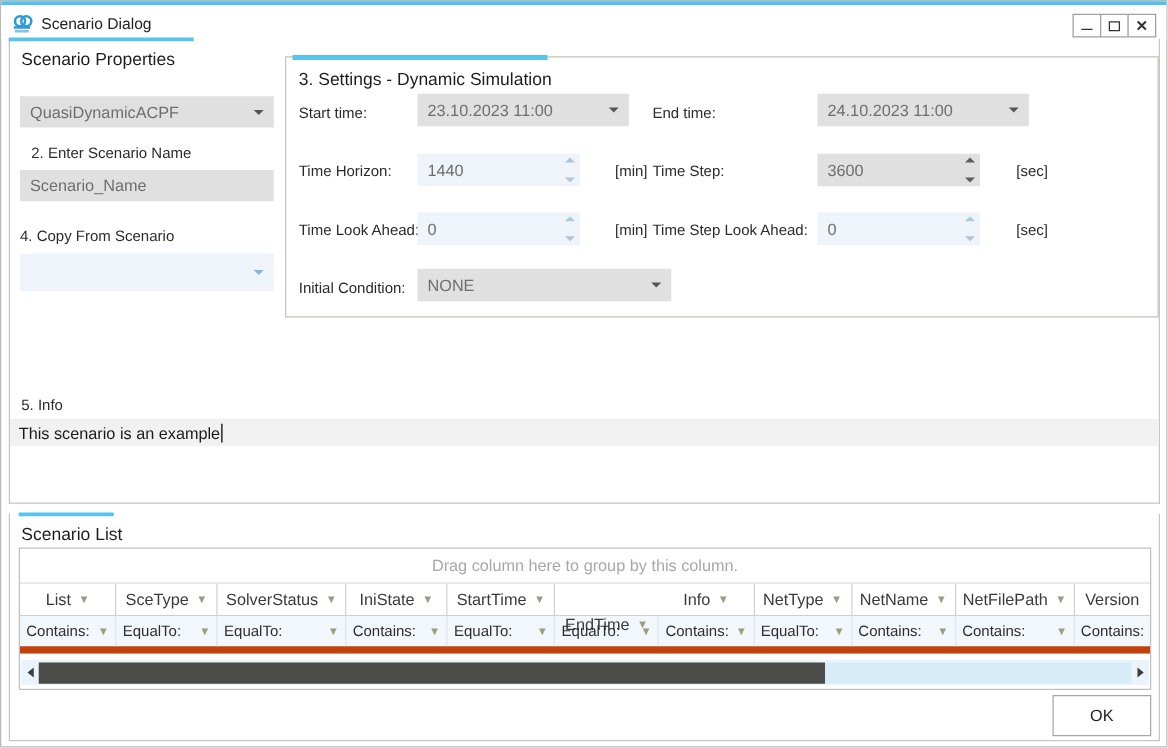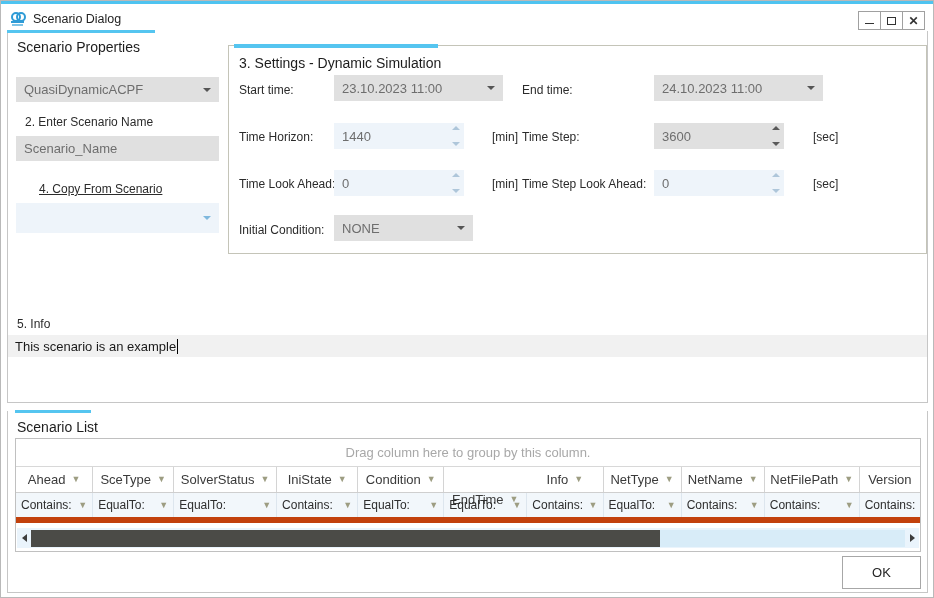--- a/index.html
+++ b/index.html
@@ -388,21 +388,21 @@
     <div class="field gray" style="left:8px; top:46px; width:203px; height:25px; top:46px;">
       <span>QuasiDynamicACPF</span>
       <span class="chev"></span>
     </div>
 
     <div class="lbl" style="left:17px; top:84px;">2. Enter Scenario Name</div>
     <div class="field gray" style="left:8px; top:105px; width:203px; height:25px;">
       <span>Scenario_Name</span>
     </div>
 
-    <div class="lbl" style="left:31px; top:151px;text-decoration:underline;">4. Copy From Scenario</div>
+    <div class="lbl" style="left:8px; top:151px;">4. Copy From Scenario</div>
     <div class="field blue" style="left:8px; top:172px; width:203px; height:30px;">
       <span></span>
       <span class="chev blue"></span>
     </div>
 
     <div style="position:absolute; left:220px; top:14px; width:699px; height:209px; border:1px solid #c4c4b8; box-sizing:border-box;"></div>
     <div style="position:absolute; left:226px; top:13px; width:204px; height:4px; background:#55c5f0;"></div>
 
     <div class="section-title" style="left:231px; top:24px;">3. Settings - Dynamic Simulation</div>
 
@@ -452,21 +452,21 @@
     <div class="field blue" style="left:646px; top:139px; width:130px; height:26px;">
       <span>0</span>
       <span class="spin pale">
         <span class="up"></span>
         <span class="dn"></span>
       </span>
     </div>
     <div class="unit" style="left:785px; top:146px;">[sec]</div>
 
     <div class="lbl" style="left:231px; top:192px;">Initial Condition:</div>
-    <div class="field gray" style="left:326px; top:184px; width:139px; height:26px;">
+    <div class="field gray" style="left:326px; top:184px; width:203px; height:26px;">
       <span>NONE</span>
       <span class="chev"></span>
     </div>
 
     <div class="lbl" style="left:9px; top:286px;">5. Info</div>
   </div>
 
   <div class="info-box">
     <span>This scenario is an example</span>
       <span class="caret"></span>
@@ -476,37 +476,37 @@
   <div class="list-panel">
     <div class="section-title" style="left:9px; top:8px;">Scenario List</div>
   </div>
 
   <div class="grid">
     <div class="group-panel">
       <span>Drag column here to group by this column.</span>
     </div>
     <div class="hdr-row" id="grid-header">
         <div class="hdr-cell" style="width: 78px;">
-          <span>Ahead</span>
+          <span>List</span>
           <span class="fil">▼</span>
         </div>
         <div class="hdr-cell" style="width: 82px;">
           <span>SceType</span>
           <span class="fil">▼</span>
         </div>
         <div class="hdr-cell" style="width: 104px;">
           <span>SolverStatus</span>
           <span class="fil">▼</span>
         </div>
         <div class="hdr-cell" style="width: 82px;">
           <span>IniState</span>
           <span class="fil">▼</span>
         </div>
         <div class="hdr-cell" style="width: 87px;">
-          <span>Condition</span>
+          <span>StartTime</span>
           <span class="fil">▼</span>
         </div>
         <div class="hdr-cell" style="width: 84px; margin-top: 32px;">
           <span>EndTime</span>
           <span class="fil">▼</span>
         </div>
         <div class="hdr-cell" style="width: 77px;">
           <span>Info</span>
           <span class="fil">▼</span>
         </div>

